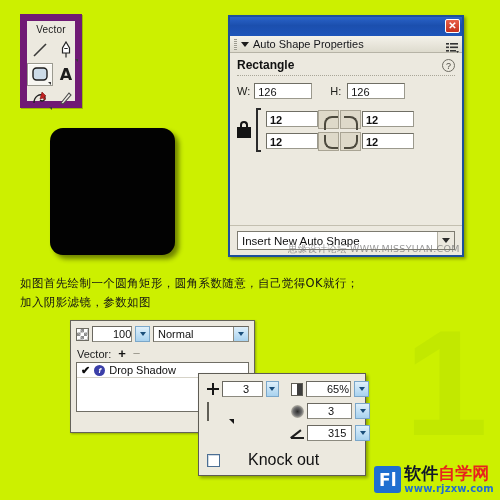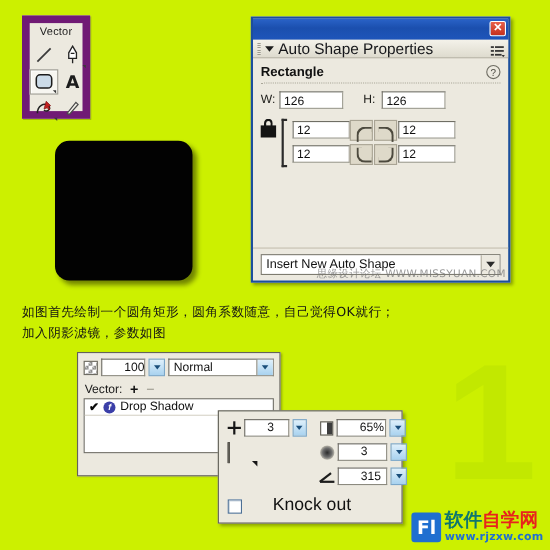--- a/index.html
+++ b/index.html
@@ -107,21 +107,21 @@
     width: 3px; height: 11px;
     background: repeating-linear-gradient(to bottom,#9c9a8f 0,#9c9a8f 1px,#ece9df 1px,#ece9df 2px);
   }
   .hdr-arrow {
     width: 0; height: 0;
     border-left: 4px solid transparent;
     border-right: 4px solid transparent;
     border-top: 5px solid #1d1d1d;
   }
   .asp-header-title {
-    font-size: 14px; color: #15161a;
+    font-size: 11px; color: #15161a;
     flex: 1;
   }
   .menu-icon { width: 12px; height: 10px; position: relative; }
 
   .asp-body { padding: 5px 7px 0 7px; position: relative; height: 204px; }
   .asp-shape-row {
     display: flex; align-items: center; justify-content: space-between;
     padding-bottom: 3px;
     border-bottom: 1px dotted #a9a698;
   }
@@ -138,21 +138,21 @@
     background: #fff;
     border: 1px solid #9b998d;
     border-top-color: #6f6e64; border-left-color: #6f6e64;
     font-size: 11px; color: #111;
     padding: 1px 3px;
     height: 16px; line-height: 14px;
   }
   .w-box { width: 58px; }
   .h-box { width: 58px; margin-left: 2px; }
 
-  .radius-block { display: flex; align-items: flex-start; margin-top: 9px; gap: 5px; }
+  .radius-block { display: flex; align-items: center; margin-top: 9px; gap: 5px; font-weight: bold; }
   .lock-icon { width: 14px; height: 18px; position: relative; }
   .lock-shackle {
     position: absolute; top: 0; left: 3px;
     width: 8px; height: 7px;
     border: 2px solid #141414;
     border-bottom: none;
     border-radius: 5px 5px 0 0;
   }
   .lock-body {
     position: absolute; top: 6px; left: 0;
@@ -400,21 +400,21 @@
     font-size: 17px; font-weight: bold;
     display: flex; align-items: center; justify-content: center;
     font-family: "DejaVu Sans", sans-serif;
   }
   .logo-text { display: flex; flex-direction: column; line-height: 1; }
   .logo-cn {
     font-family: "DejaVu Sans", sans-serif;
     font-size: 17px; font-weight: bold;
     letter-spacing: 0px;
   }
-  .logo-cn .b { color: #0f766e; text-align: right; }
+  .logo-cn .b { color: #0f172a; text-align: right; }
   .logo-cn .r { color: #e8241c; }
   .logo-url {
     font-family: "DejaVu Sans", sans-serif;
     font-size: 10px; font-weight: bold;
     color: #1f6fd0; margin-top: 2px;
     letter-spacing: .2px;
   }
 </style>
 </head>
 <body>

